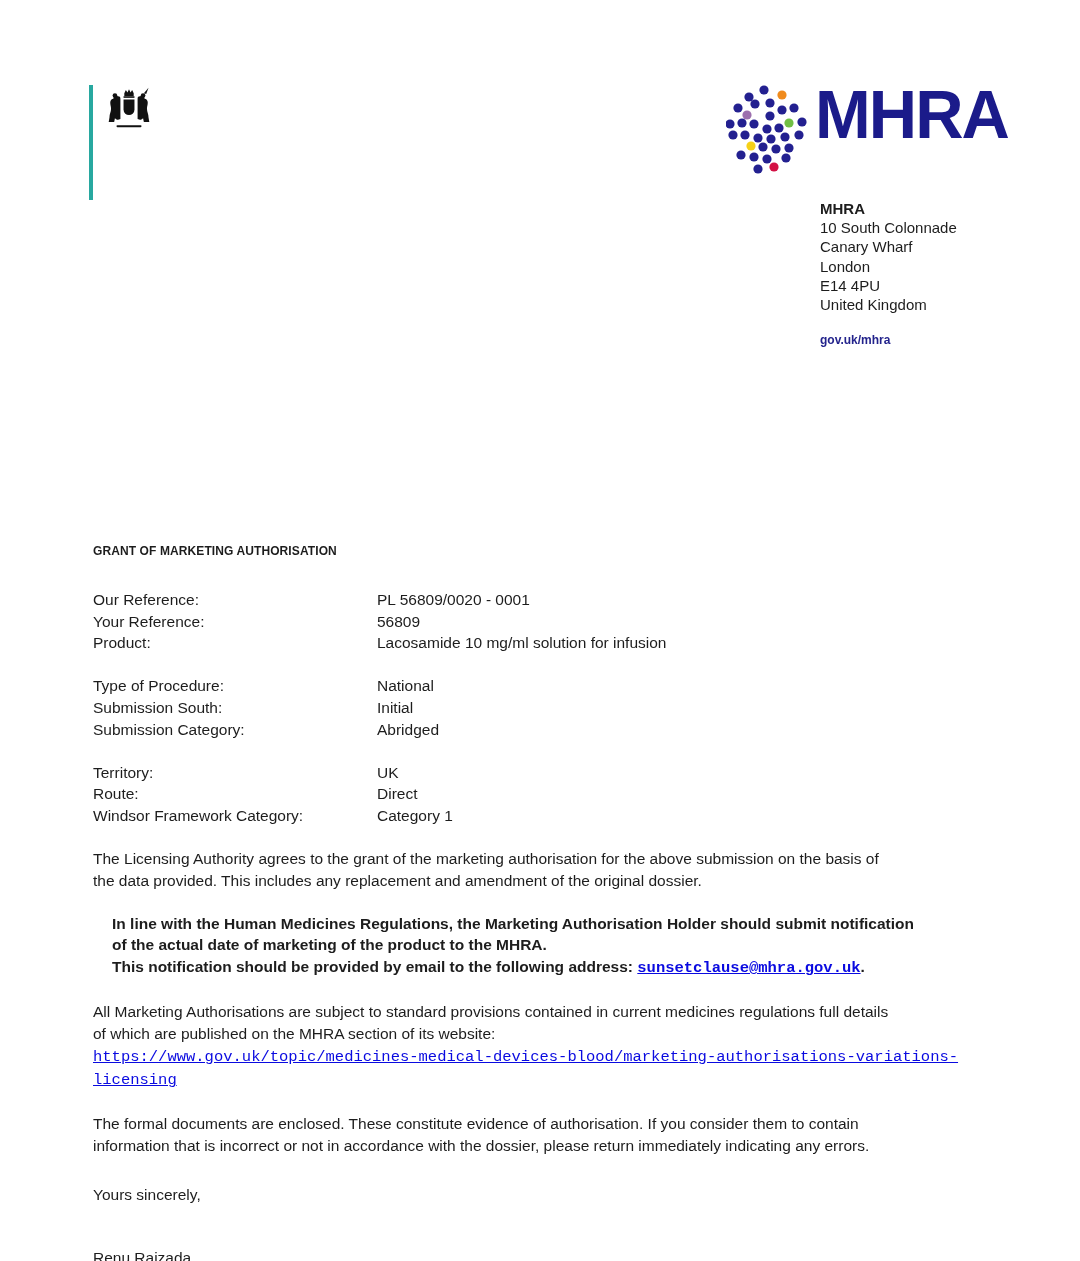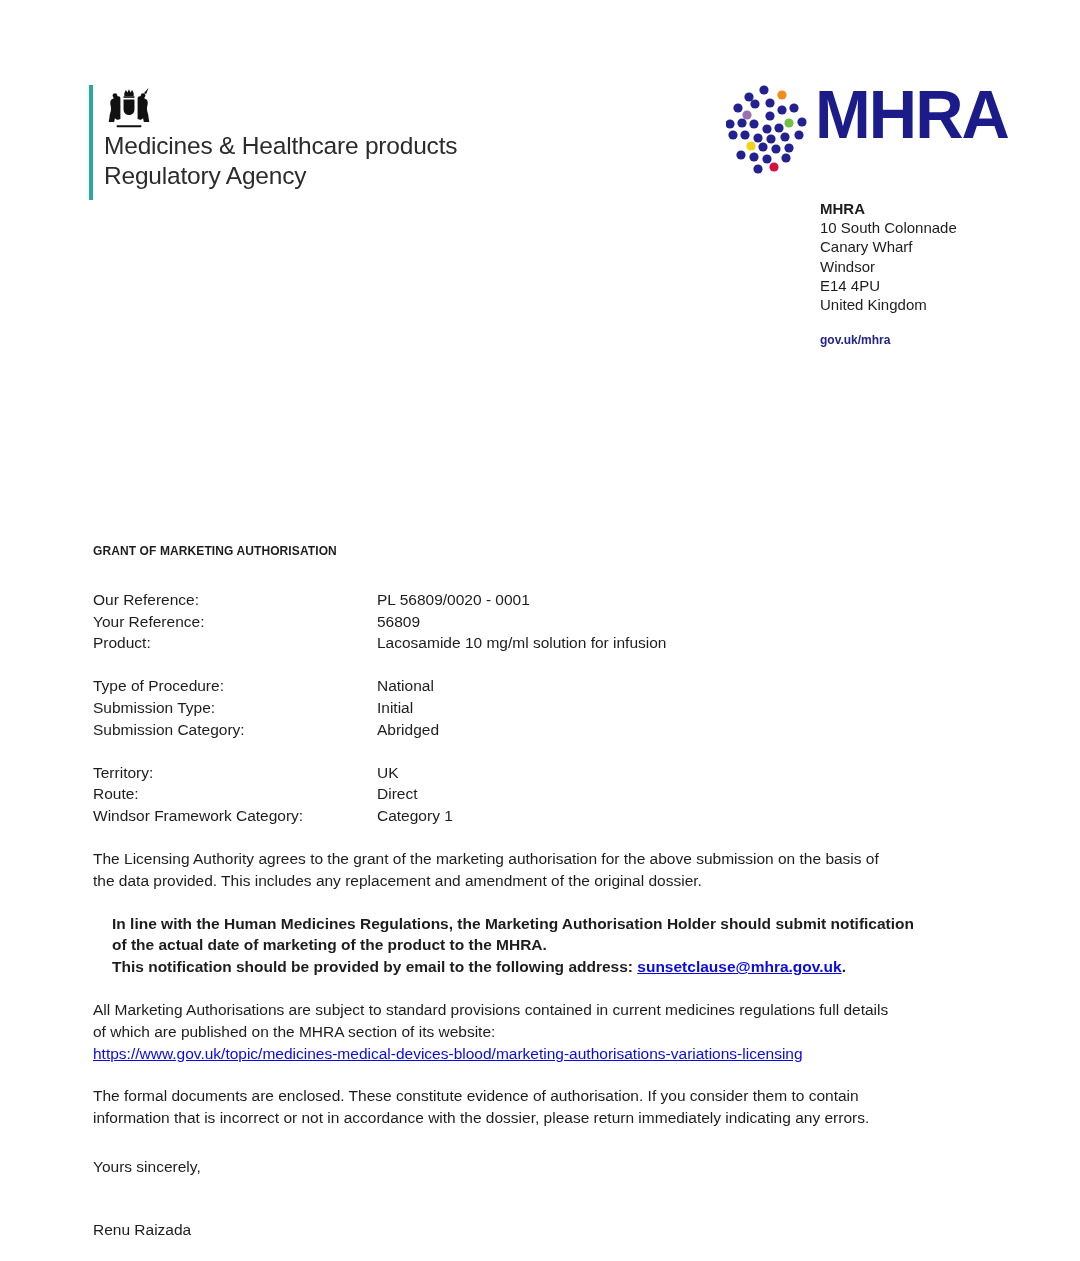--- a/index.html
+++ b/index.html
@@ -47,21 +47,21 @@
     font-size:15.5px; line-height:21.8px; color:#1d1d1d;
   }
   .letter-heading { font-size:12px; font-weight:700; letter-spacing:0.1px; margin-bottom:26px; }
   .ref-block { margin-bottom:21px; }
   .ref-row { height:21.8px; }
   .ref-label { display:inline-block; width:284px; vertical-align:top; }
   .ref-value { display:inline-block; vertical-align:top; }
   .para { white-space:pre-line; margin-top:21px; }
   .para.first { margin-top:8px; }
   .para.bold { font-weight:700;margin-left:19px; }
-  a.doc-link { color:#0a0ae0; text-decoration:underline; }
+  a.doc-link { color:#0a0ae0; text-decoration:underline;font-family:Liberation Mono, monospace; }
   .after-link { font-weight:700; color:#1d1d1d; }
   .closing { margin-top:27px; }
   .signature { margin-top:41px; }
 </style>
 </head>
 <body>
 
 <div class="page">
 
   <div class="brand-left">
@@ -78,24 +78,20 @@
           <path d="M18 13 c-3-2-6 0-6 3 c-2 0-4 2-4 5 c0 3 1 5 1 8 c0 4-2 7-2 11 l-1 6 h7 l1-5 c1 1 2 2 4 2 l3-1 v-26 c0-2-1-3-3-3 z"></path>
           <circle cx="14" cy="12" r="3"></circle>
 
           <path d="M46 13 c3-2 6 0 6 3 c2 0 4 2 4 5 c0 3-1 5-1 8 c0 4 2 7 2 11 l1 6 h-7 l-1-5 c-1 1-2 2-4 2 l-3-1 v-26 c0-2 1-3 3-3 z"></path>
           <circle cx="50" cy="12" r="3"></circle>
           <path d="M51 9 l6-7 -3 8 z"></path>
 
           <rect x="16" y="50" width="32" height="2.5" rx="1"></rect>
         </g>
       </svg>
-    </div>
-    <div class="agency-name">
-      <div>Medicines &amp; Healthcare products</div>
-      <div>Regulatory Agency</div>
     </div>
   </div>
 
   <div class="mhra-dots">
     <svg viewBox="0 0 85 95" width="85" height="95">
       <g fill="#232090">
         <circle cx="23" cy="15" r="4.6"></circle>
           <circle cx="38" cy="8" r="4.6"></circle>
         <circle cx="56" cy="13" r="4.6" fill="#f08b1d"></circle>
         <circle cx="12" cy="26" r="4.6"></circle>
@@ -130,21 +126,21 @@
           <circle cx="32" cy="87" r="4.6"></circle>
       </g>
     </svg>
   </div>
   <div class="mhra-word">MHRA</div>
 
   <div class="address">
     <div class="addr-name">MHRA</div>
     <div>10 South Colonnade</div>
     <div>Canary Wharf</div>
-    <div>Windsor</div>
+    <div>London</div>
     <div>E14 4PU</div>
     <div>United Kingdom</div>
     <span class="gov-link">gov.uk/mhra</span>
   </div>
 
   <div class="letter">
     <div class="letter-heading">GRANT OF MARKETING AUTHORISATION</div>
 
     <div class="ref-block">
       <div class="ref-row">
@@ -156,21 +152,21 @@
       <div class="ref-row">
         <span class="ref-label">Product:</span><span class="ref-value">Lacosamide 10 mg/ml solution for infusion</span>
       </div>
     </div>
 
     <div class="ref-block">
       <div class="ref-row">
         <span class="ref-label">Type of Procedure:</span><span class="ref-value">National</span>
       </div>
       <div class="ref-row">
-        <span class="ref-label">Submission Type:</span><span class="ref-value">Initial</span>
+        <span class="ref-label">Submission South:</span><span class="ref-value">Initial</span>
       </div>
       <div class="ref-row">
         <span class="ref-label">Submission Category:</span><span class="ref-value">Abridged</span>
       </div>
     </div>
 
     <div class="ref-block">
       <div class="ref-row">
         <span class="ref-label">Territory:</span><span class="ref-value">UK</span>
       </div>

